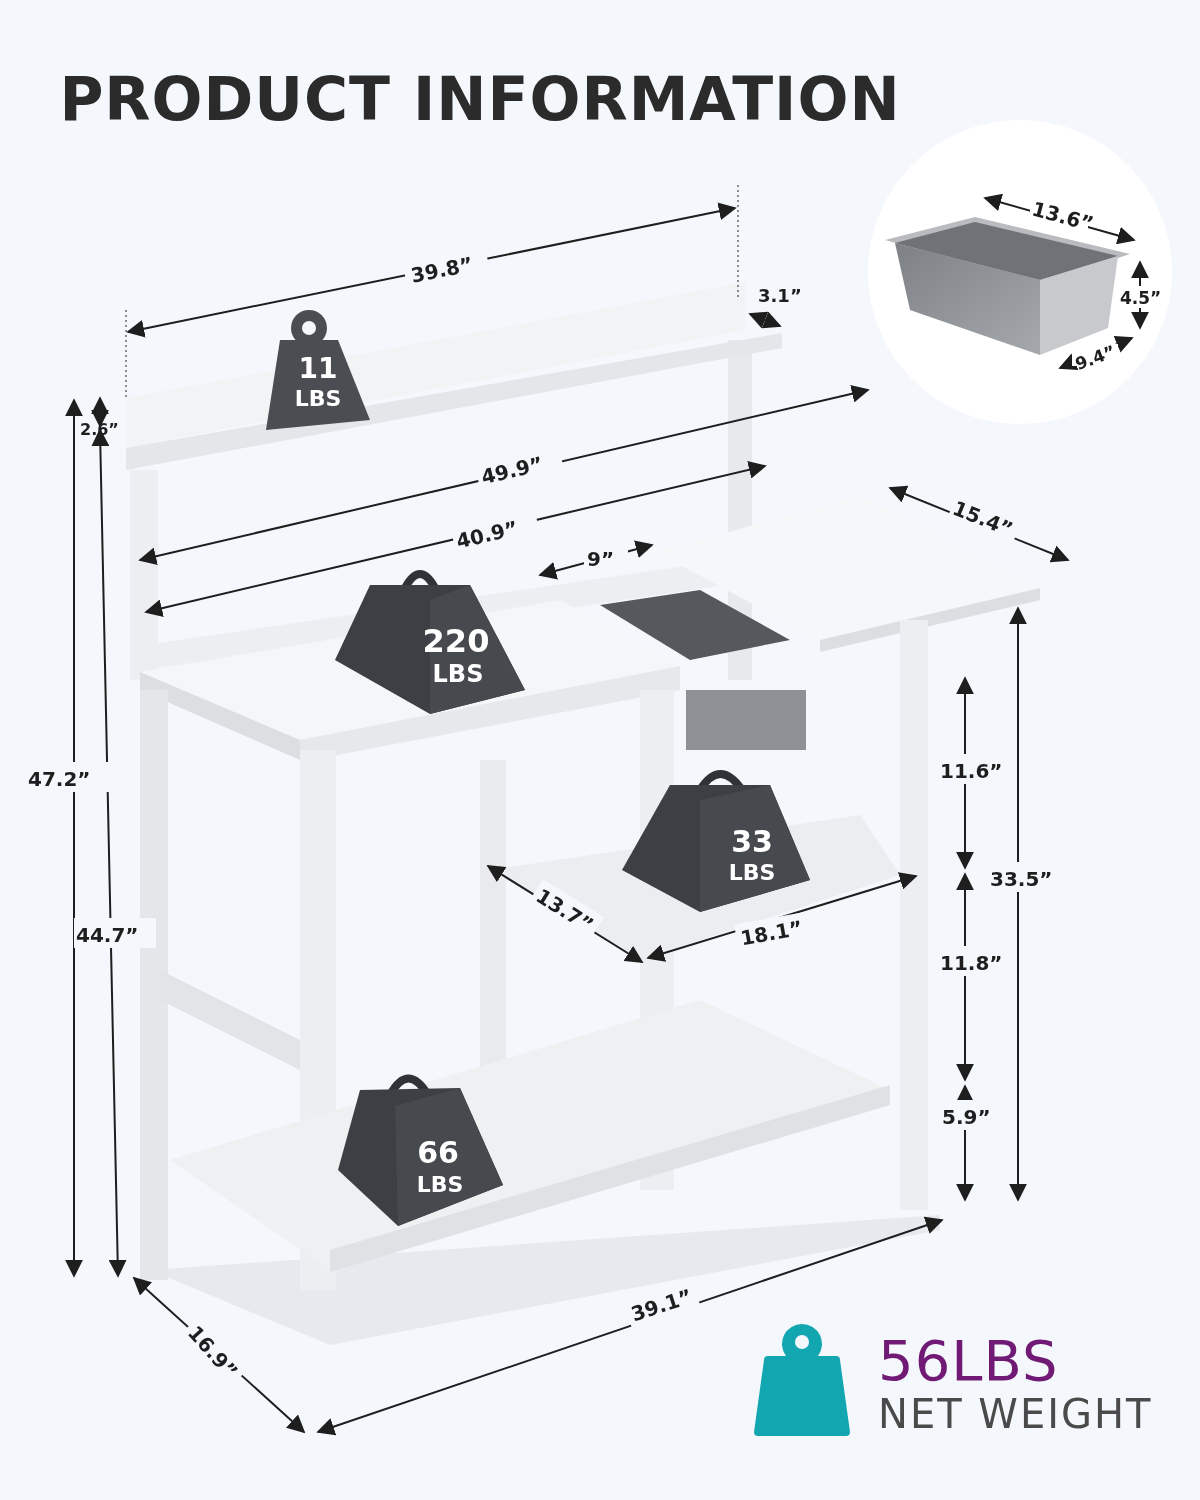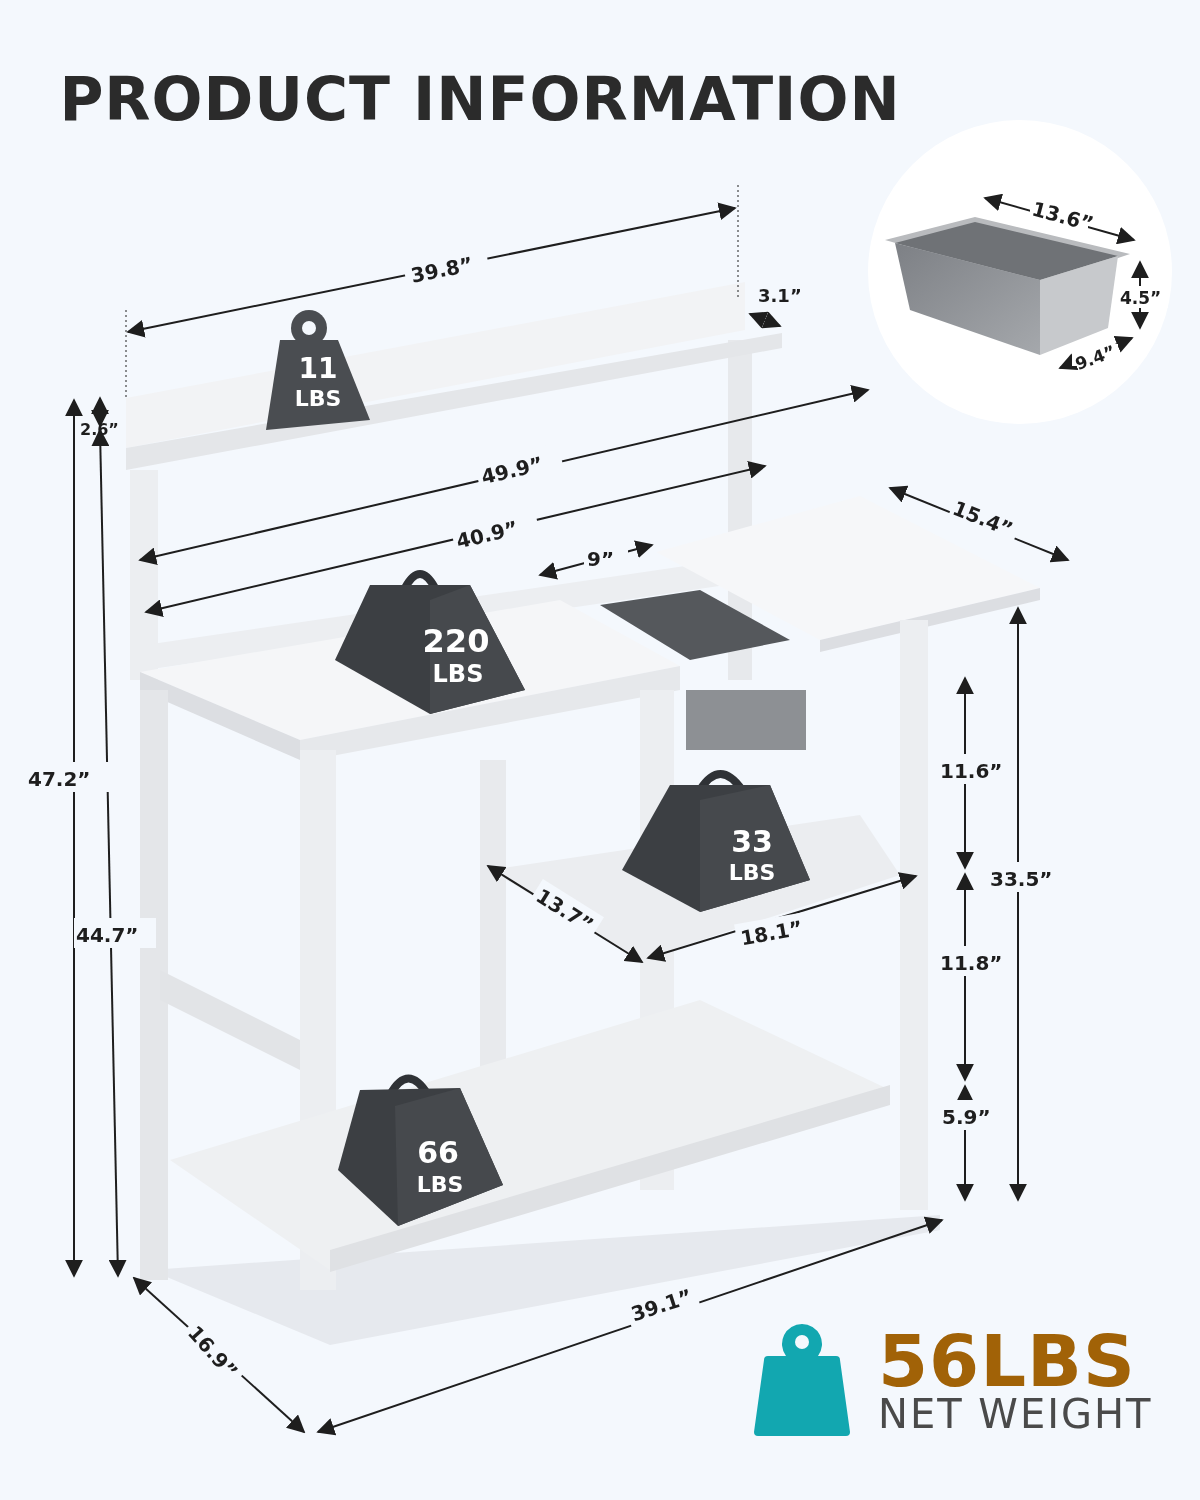--- a/index.html
+++ b/index.html
@@ -17,21 +17,21 @@
       margin-top: 44px;
     }
     svg.stage { position: absolute; left: 0; top: 0; }
     .dim { font-family: "DejaVu Sans", sans-serif; font-weight: 700; font-size: 20px; fill: #1e1e1e; }
     .wt  { font-family: "DejaVu Sans", sans-serif; font-weight: 700; fill: #ffffff; }
     .net-weight {
       position: absolute; left: 752px; top: 1322px; display: flex; align-items: center;
     }
     .net-icon { width: 100px; height: 118px; }
     .net-text { margin-left: 26px; }
-    .net-value { font-size: 72px; font-weight: 700; color: #a16207; line-height: 66px; letter-spacing: 1px; }
+    .net-value { font-size: 56px; font-weight: 400; color: #701a75; line-height: 66px; letter-spacing: 1px; }
     .net-label { font-size: 40px; font-weight: 400; color: #4a4a4a; line-height: 40px; letter-spacing: 2px; }
   </style>
 </head>
 <body>
 
 <div class="title">PRODUCT INFORMATION</div>
 
 <svg class="stage" width="1200" height="1500" viewBox="0 0 1200 1500">
   <defs>
     <marker id="arr" viewBox="0 0 10 10" refX="9" refY="5" markerWidth="9" markerHeight="9" orient="auto-start-reverse">

